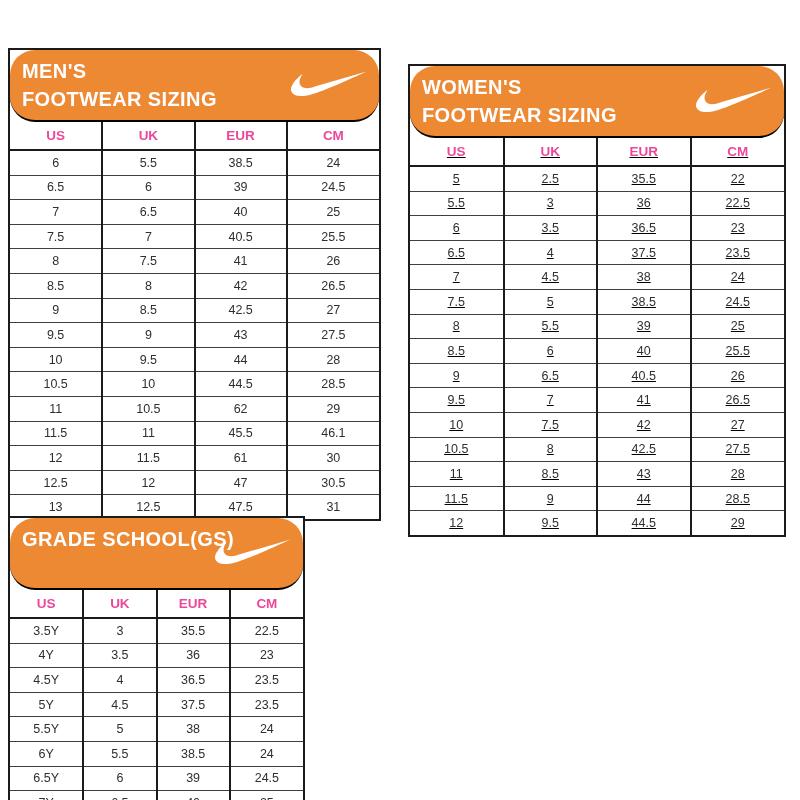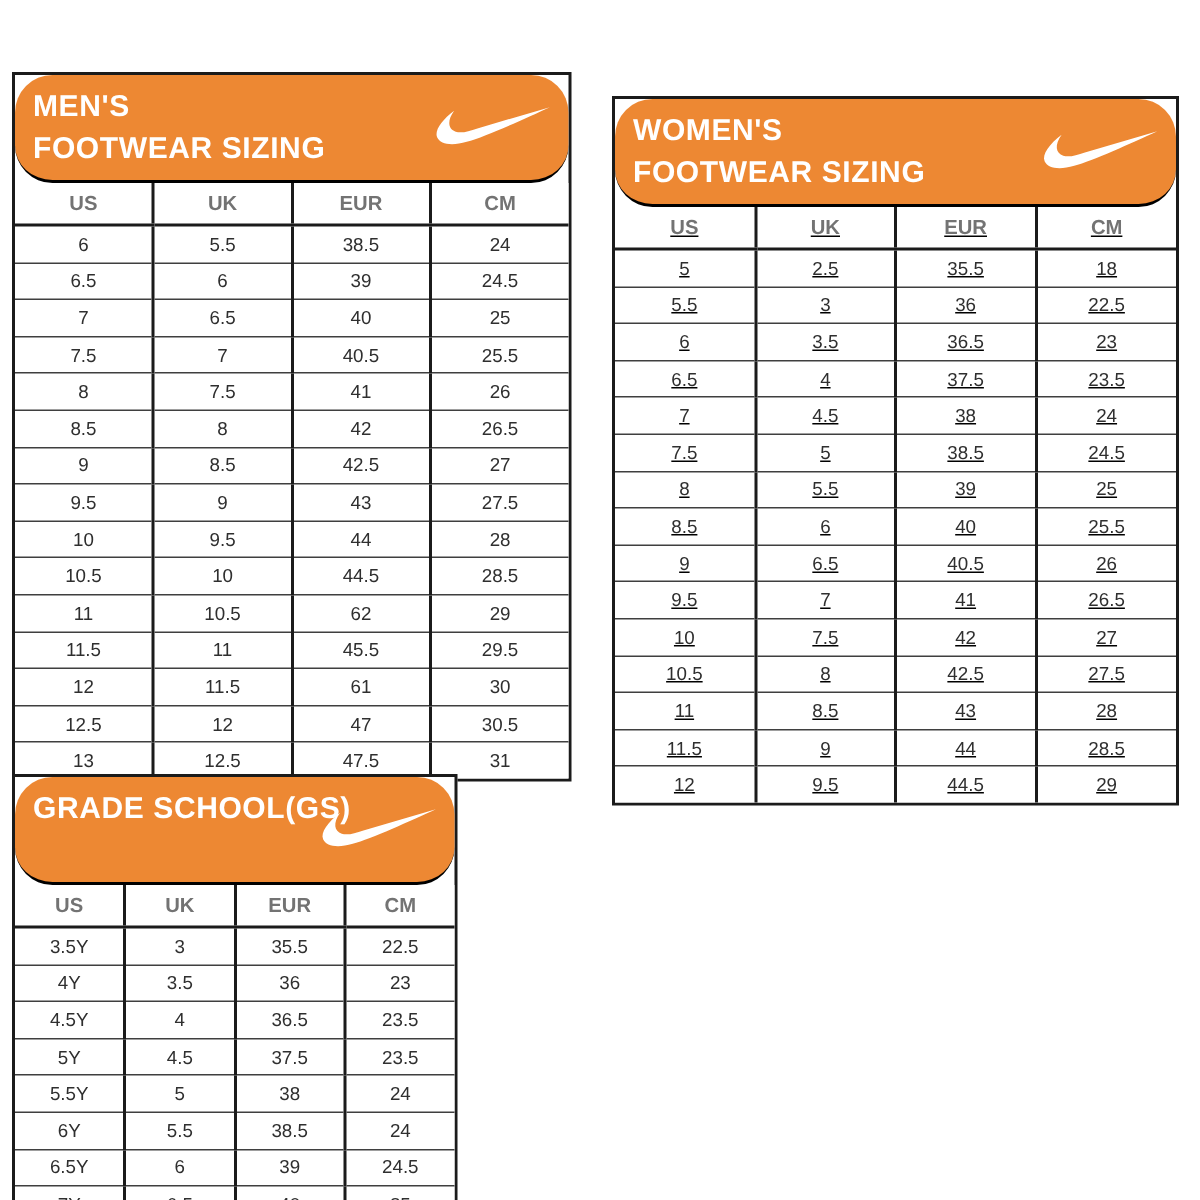--- a/index.html
+++ b/index.html
@@ -56,21 +56,21 @@
   }
 
   table {
     border-collapse: collapse;
     width: 100%;
     table-layout: fixed;
   }
   th {
     font-size: 13.5px;
     font-weight: bold;
-    color: #737373;
+    color: #ec4899;
     text-align: center;
     height: 25px;
     border-bottom: 2px solid #1b1b1b;
     background: #ffffff;
   }
   td {
     font-size: 12.5px;
     color: #2f2f2f;
     text-align: center;
     height: 21.6px;
@@ -170,21 +170,21 @@
           <tr>
             <td>11</td>
             <td>10.5</td>
             <td>62</td>
             <td>29</td>
           </tr>
           <tr>
             <td>11.5</td>
             <td>11</td>
             <td>45.5</td>
-            <td>29.5</td>
+            <td>46.1</td>
           </tr>
           <tr>
             <td>12</td>
             <td>11.5</td>
             <td>61</td>
             <td>30</td>
           </tr>
           <tr>
             <td>12.5</td>
             <td>12</td>
@@ -218,21 +218,21 @@
             <th>UK</th>
             <th>EUR</th>
             <th>CM</th>
           </tr>
         </thead>
         <tbody>
           <tr>
             <td>5</td>
             <td>2.5</td>
             <td>35.5</td>
-            <td>18</td>
+            <td>22</td>
           </tr>
           <tr>
             <td>5.5</td>
             <td>3</td>
             <td>36</td>
             <td>22.5</td>
           </tr>
           <tr>
             <td>6</td>
             <td>3.5</td>

